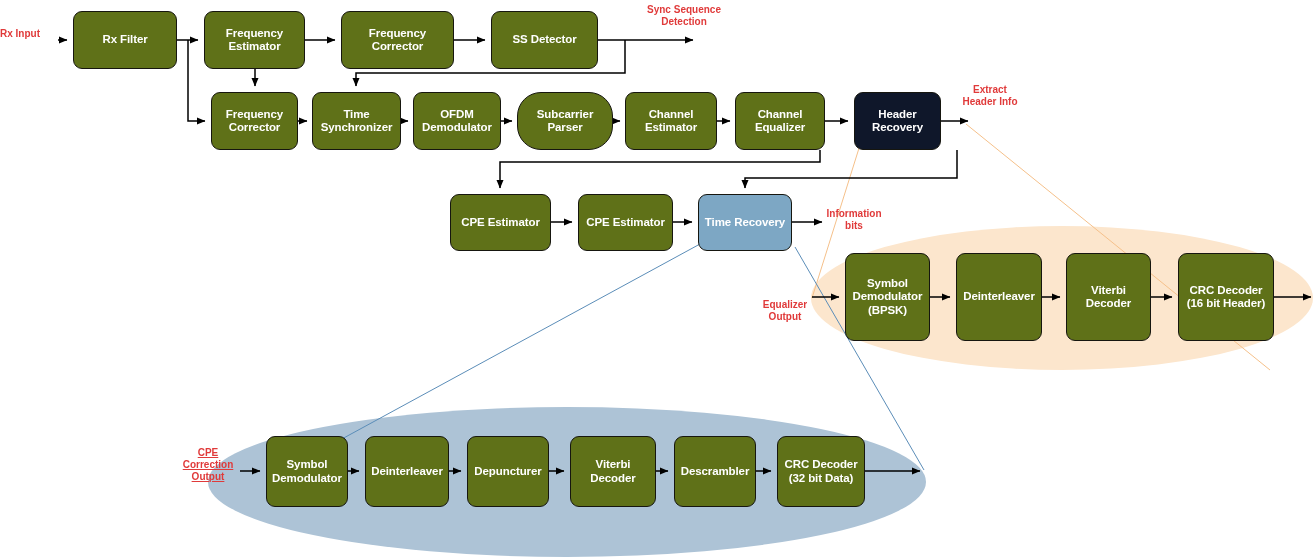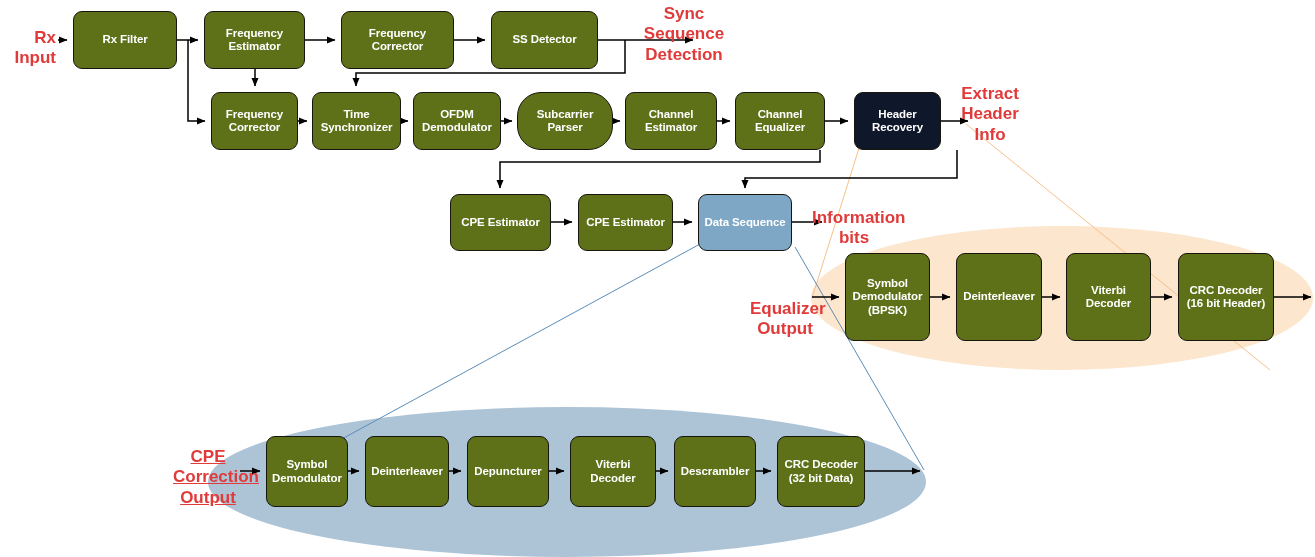--- a/index.html
+++ b/index.html
@@ -8,21 +8,21 @@
   #wires{position:absolute;left:0;top:0;width:1315px;height:557px;}
   .ell{position:absolute;border-radius:50%;}
   .blk{position:absolute;box-sizing:border-box;border:1.6px solid #16160f;border-radius:9px;
        display:flex;align-items:center;justify-content:center;text-align:center;
        color:#ffffff;font-weight:bold;font-size:11.5px;line-height:1.16;
        letter-spacing:-.1px;padding:2px 3px;}
   .blk span{display:block;}
   .green{background:#5f7118;}
   .peach{background:#0f172a;}
   .steel{background:#7da7c4;}
-  .lbl{position:absolute;color:#e03a3a;font-weight:bold;font-size:17px;line-height:1.2;
+  .lbl{position:absolute;color:#e03a3a;font-weight:bold;font-size:10px;line-height:1.2;
        text-align:center;}
 </style>
 </head>
 <body>
 
 <div id="canvas">
 
   <div id="ellipse-layer">
       <div class="ell" style="left: 811px; top: 226px; width: 502px; height: 144px; background: rgb(252, 230, 205);"></div>
       <div class="ell" style="left: 208px; top: 407px; width: 718px; height: 150px; background: rgb(173, 195, 214);"></div>
@@ -146,21 +146,21 @@
           <span>CPE Estimator</span>
         </div>
       </div>
       <div class="blk green" style="left: 578px; top: 194px; width: 95px; height: 57px;">
         <div>
           <span>CPE Estimator</span>
         </div>
       </div>
       <div class="blk steel" style="left: 698px; top: 194px; width: 94px; height: 57px;">
         <div>
-          <span>Data Sequence</span>
+          <span>Time Recovery</span>
         </div>
       </div>
       <div class="blk green" style="left: 845px; top: 253px; width: 85px; height: 88px;">
         <div>
           <span>Symbol</span>
           <span>Demodulator</span>
           <span>(BPSK)</span>
         </div>
       </div>
       <div class="blk green" style="left: 956px; top: 253px; width: 86px; height: 88px;">
@@ -209,21 +209,21 @@
       </div>
       <div class="blk green" style="left: 777px; top: 436px; width: 88px; height: 71px;">
         <div>
           <span>CRC Decoder</span>
           <span>(32 bit Data)</span>
         </div>
       </div>
     </div>
 
   <div id="label-layer">
-      <div class="lbl" style="left: 0px; top: 28px; width: 56px; text-align: right; color: rgb(224, 58, 58);">
+      <div class="lbl" style="left: 0px; top: 28px; width: 56px; text-align: left; color: rgb(224, 58, 58);">
         <div>Rx Input</div>
       </div>
       <div class="lbl" style="left: 630px; top: 4px; width: 108px; text-align: center; color: rgb(224, 58, 58);">
         <div>Sync Sequence</div>
         <div>Detection</div>
       </div>
       <div class="lbl" style="left: 946px; top: 84px; width: 88px; text-align: center; color: rgb(224, 58, 58);">
         <div>Extract</div>
         <div>Header Info</div>
       </div>

